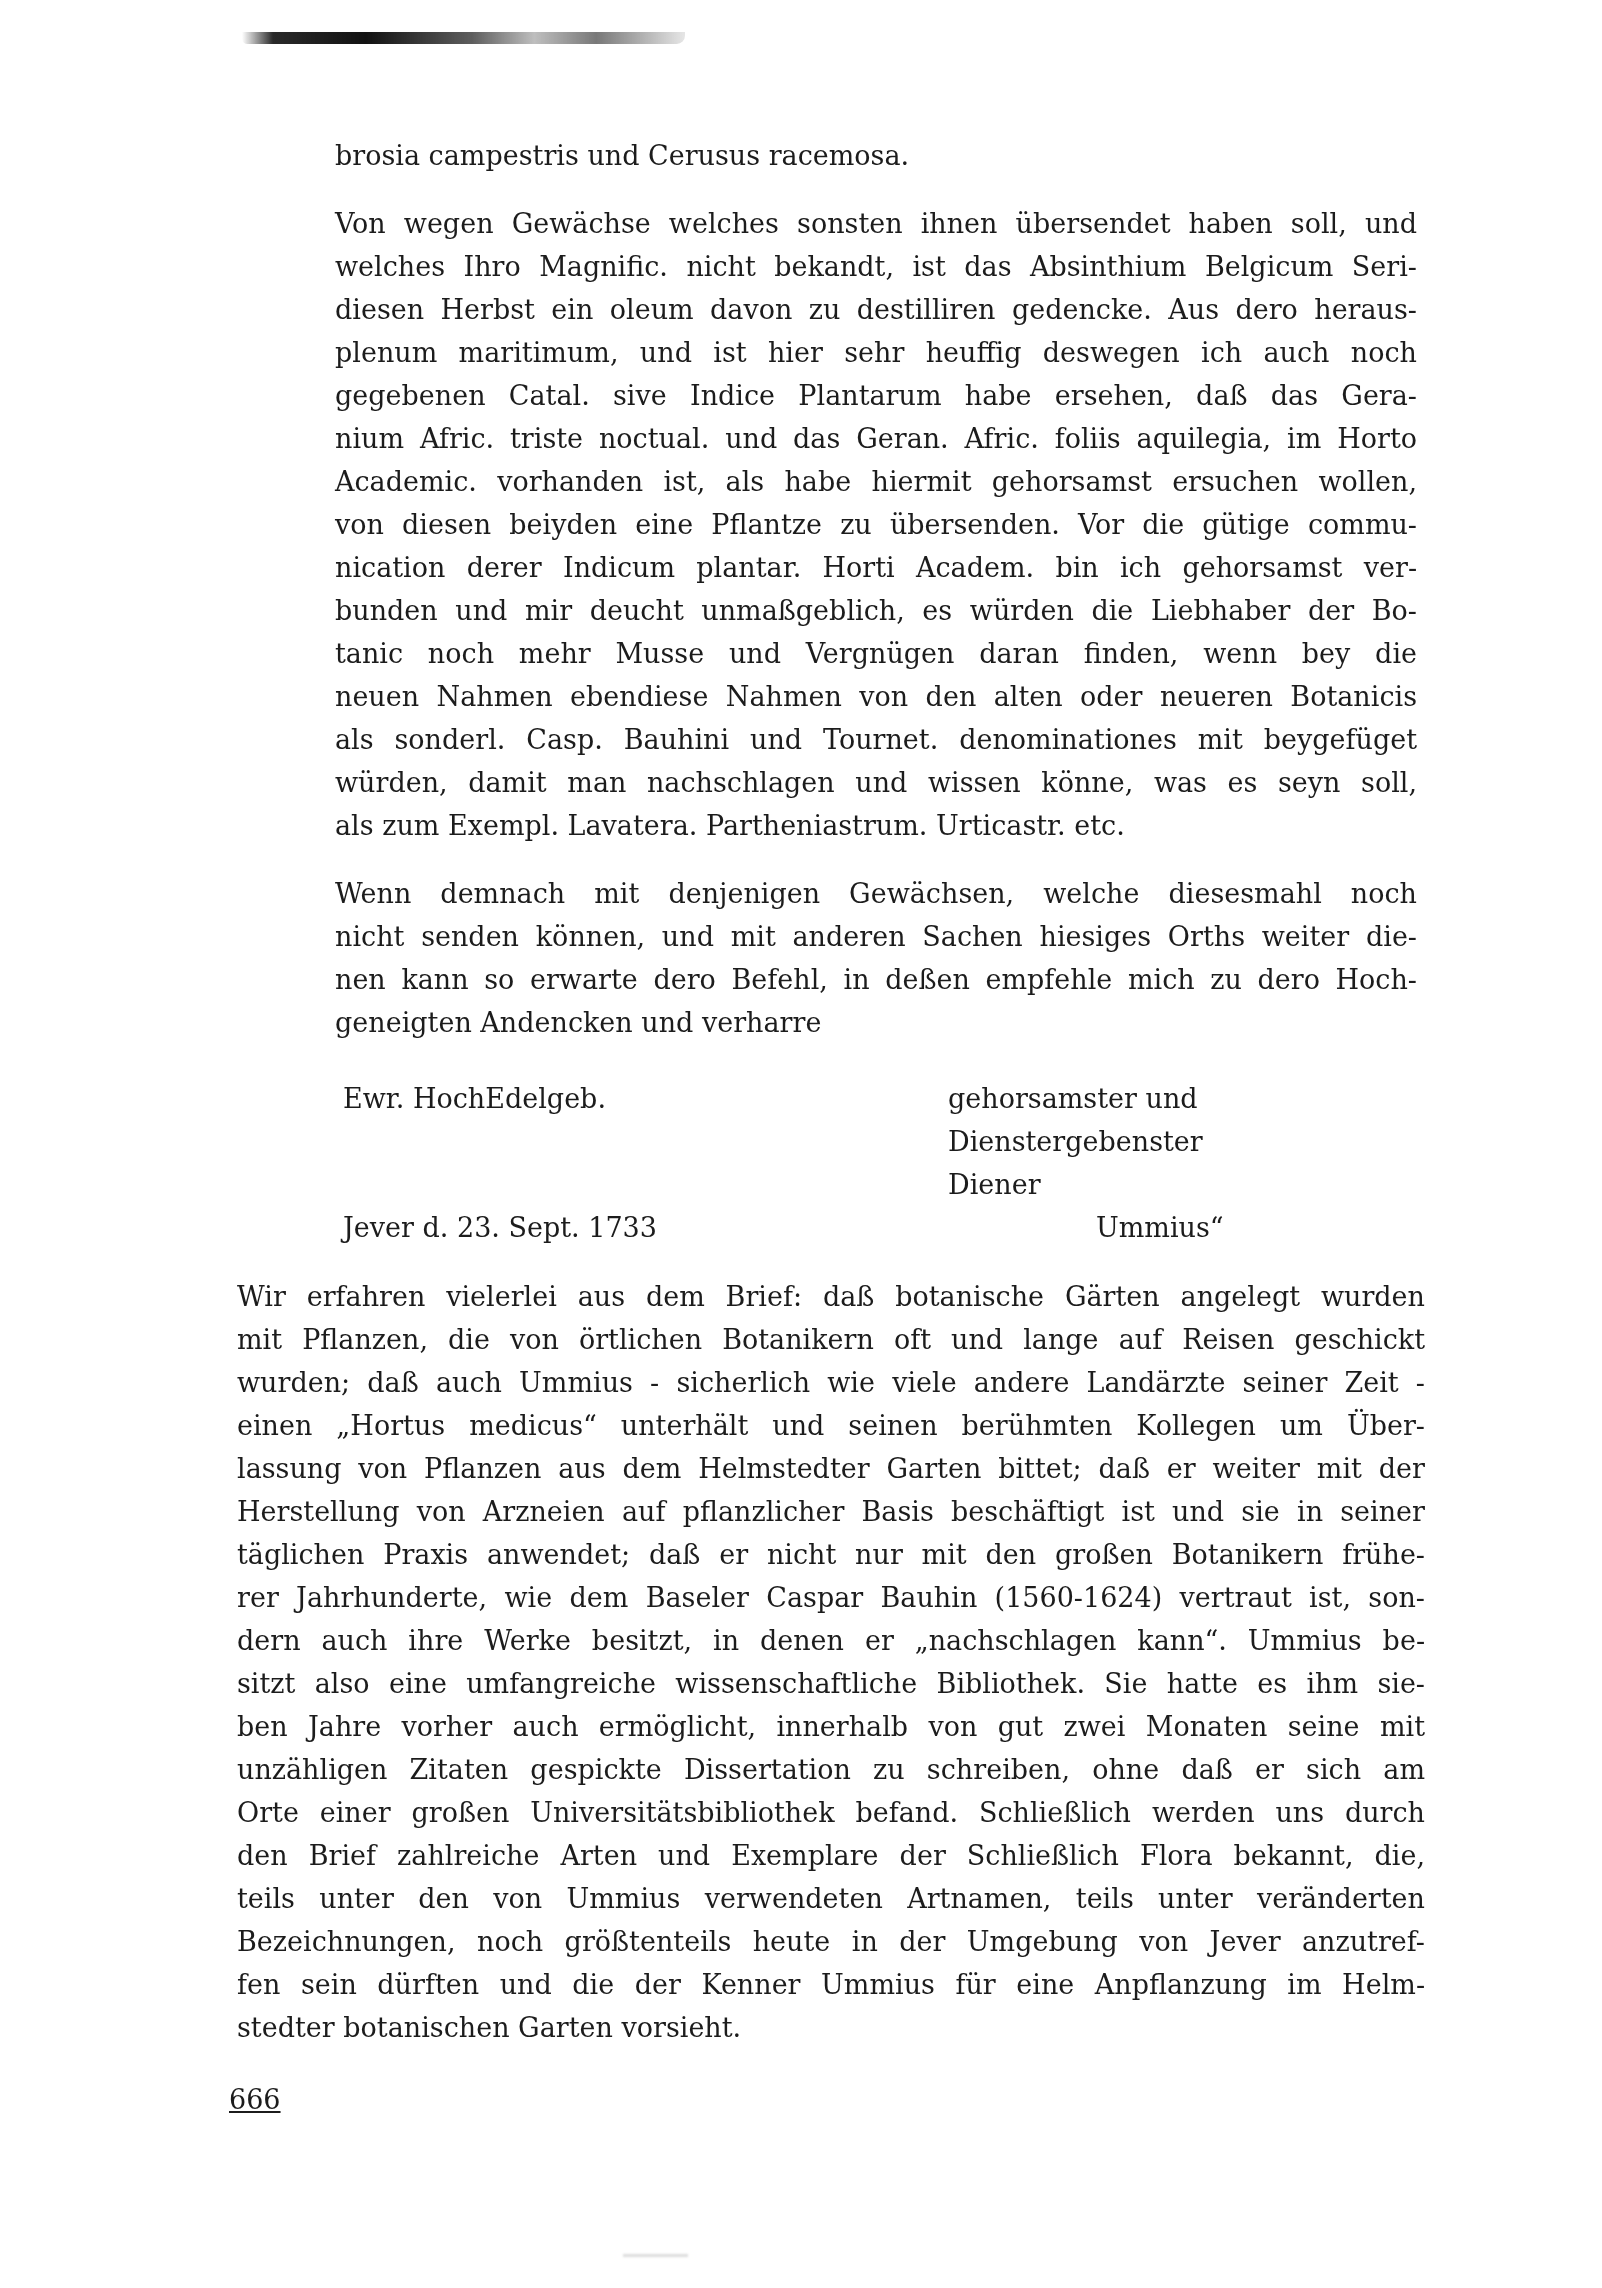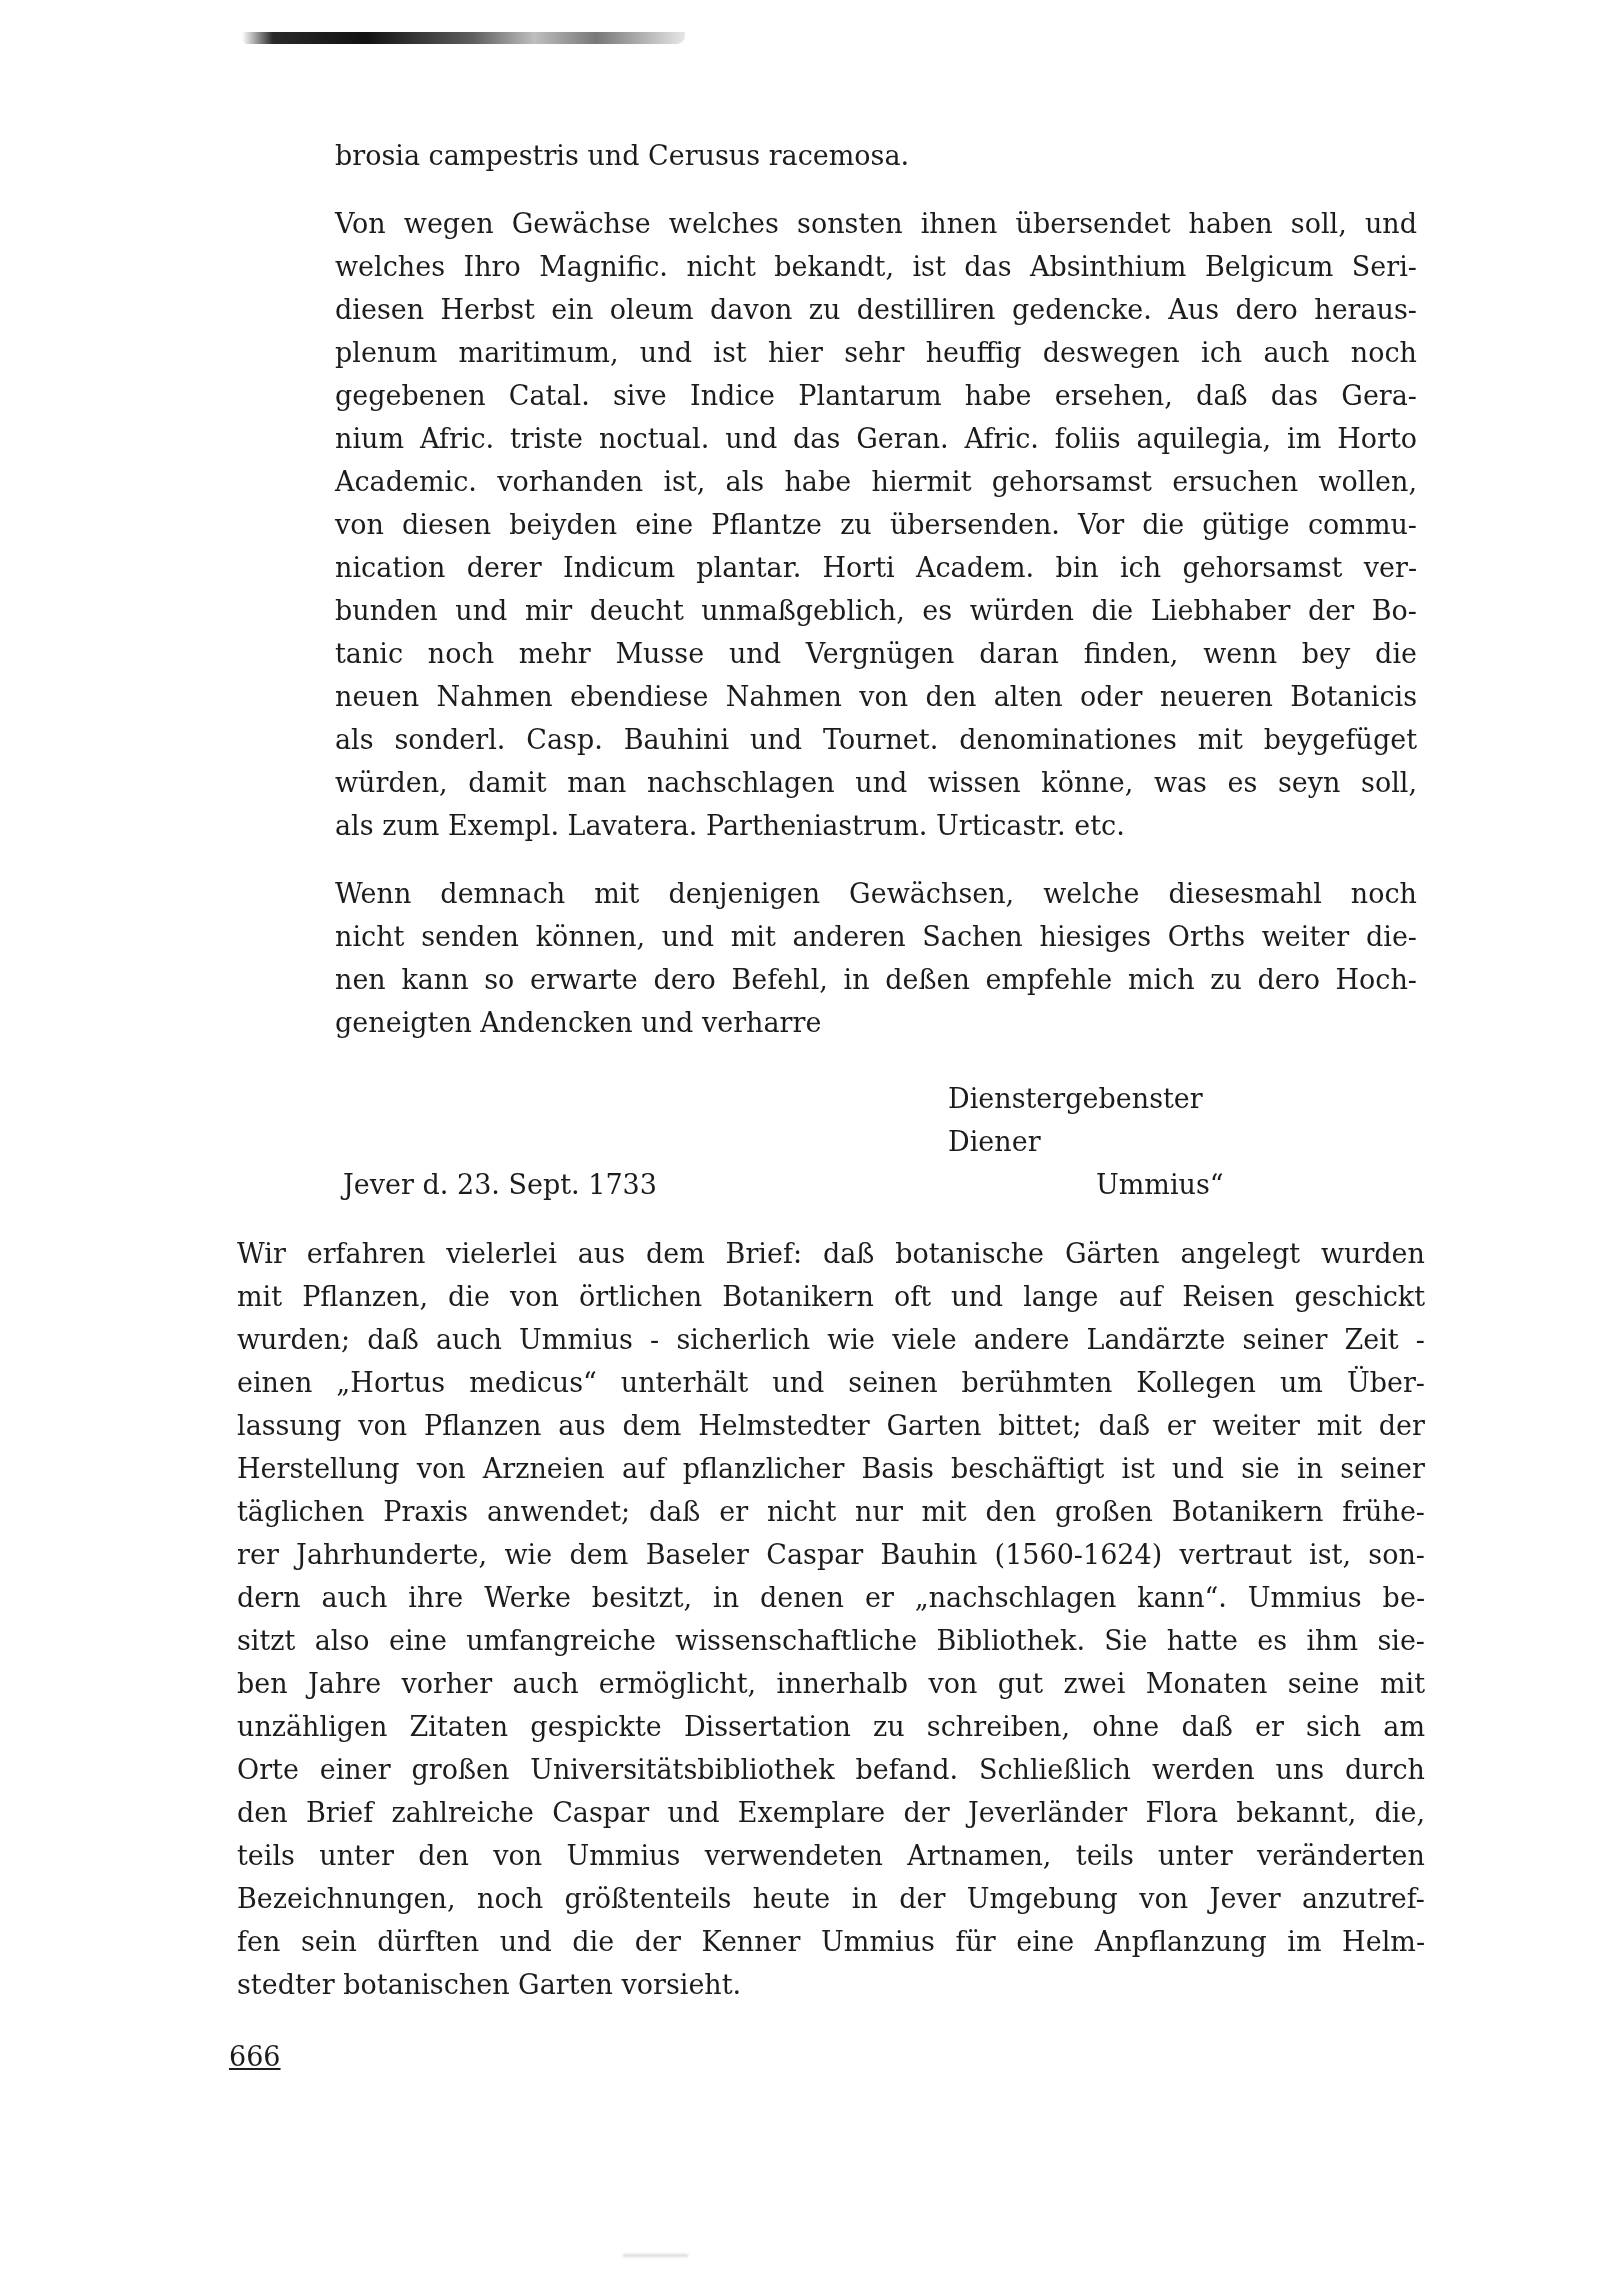--- a/index.html
+++ b/index.html
@@ -110,20 +110,24 @@
 
       <div class="para justified">
           <div class="line">Wenn demnach mit denjenigen Gewächsen, welche diesesmahl noch</div>
           <div class="line">nicht senden können, und mit anderen Sachen hiesiges Orths weiter die-</div>
           <div class="line">nen kann so erwarte dero Befehl, in deßen empfehle mich zu dero Hoch-</div>
           <div class="line">geneigten Andencken und verharre</div>
         </div>
 
       <div class="signature">
         <div class="sig-row">
+          <span class="sig-left">Ewr. HochEdelgeb.</span>
+          <span class="sig-right">gehorsamster und</span>
+        </div>
+        <div class="sig-row">
           <span class="sig-right">Dienstergebenster</span>
         </div>
         <div class="sig-row">
           <span class="sig-right">Diener</span>
         </div>
         <div class="sig-row sig-row-last">
           <span class="sig-left">Jever d. 23. Sept. 1733</span>
           <span class="sig-right">Ummius“</span>
         </div>
       </div>
@@ -137,21 +141,21 @@
         <div class="line">einen „Hortus medicus“ unterhält und seinen berühmten Kollegen um Über-</div>
         <div class="line">lassung von Pflanzen aus dem Helmstedter Garten bittet; daß er weiter mit der</div>
         <div class="line">Herstellung von Arzneien auf pflanzlicher Basis beschäftigt ist und sie in seiner</div>
         <div class="line">täglichen Praxis anwendet; daß er nicht nur mit den großen Botanikern frühe-</div>
         <div class="line">rer Jahrhunderte, wie dem Baseler Caspar Bauhin (1560-1624) vertraut ist, son-</div>
         <div class="line">dern auch ihre Werke besitzt, in denen er „nachschlagen kann“. Ummius be-</div>
         <div class="line">sitzt also eine umfangreiche wissenschaftliche Bibliothek. Sie hatte es ihm sie-</div>
         <div class="line">ben Jahre vorher auch ermöglicht, innerhalb von gut zwei Monaten seine mit</div>
         <div class="line">unzähligen Zitaten gespickte Dissertation zu schreiben, ohne daß er sich am</div>
         <div class="line">Orte einer großen Universitätsbibliothek befand. Schließlich werden uns durch</div>
-        <div class="line">den Brief zahlreiche Caspar und Exemplare der Jeverländer Flora bekannt, die,</div>
+        <div class="line">den Brief zahlreiche Arten und Exemplare der Schließlich Flora bekannt, die,</div>
         <div class="line">teils unter den von Ummius verwendeten Artnamen, teils unter veränderten</div>
         <div class="line">Bezeichnungen, noch größtenteils heute in der Umgebung von Jever anzutref-</div>
         <div class="line">fen sein dürften und die der Kenner Ummius für eine Anpflanzung im Helm-</div>
         <div class="line">stedter botanischen Garten vorsieht.</div>
       </section>
 
     <div class="page-number">666</div>
 
   </main>
 </div>

